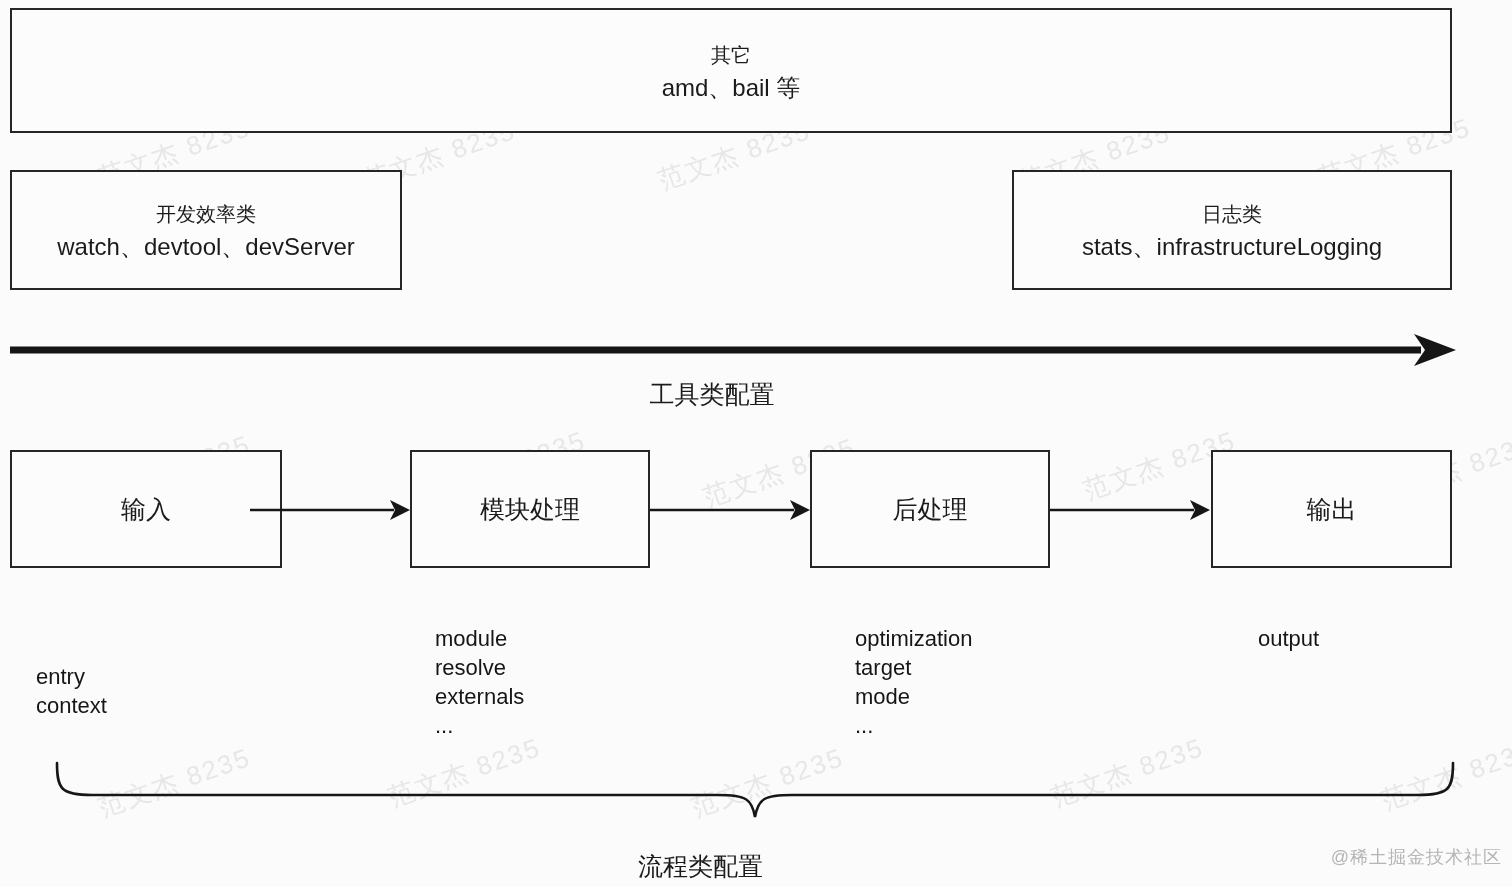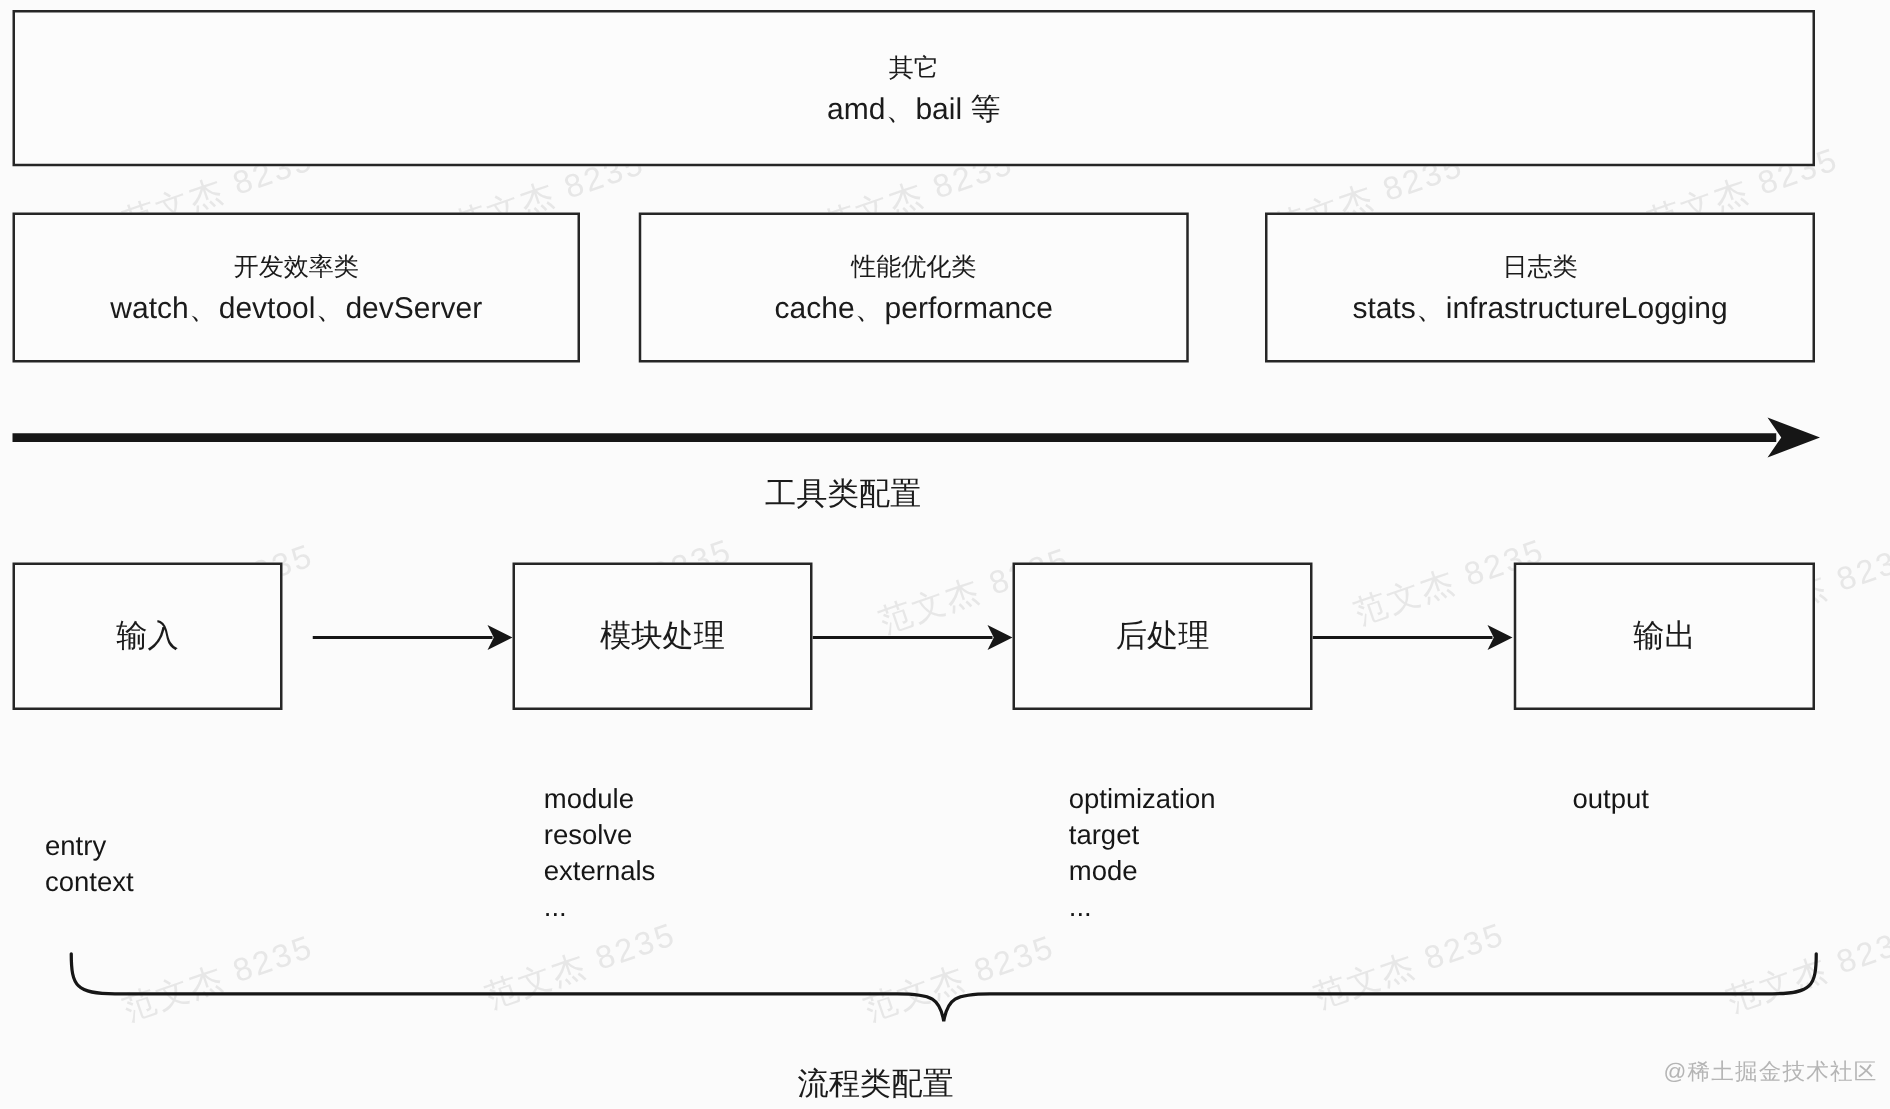--- a/index.html
+++ b/index.html
@@ -35,41 +35,41 @@
     display: flex;
     flex-direction: column;
     align-items: center;
     justify-content: center;
     text-align: center;
   }
   .dbox .line1 { font-size: 20px; line-height: 33px; color: #1b1b1b; }
   .dbox .line2 { font-size: 24px; line-height: 31px; color: #1b1b1b; }
 
   .box-other   { left: 10px;  top: 8px;   width: 1442px; height: 125px; }
-  .box-cat-0   { left: 10px;  top: 170px; width: 454px;  height: 120px; }
+  .box-cat-0   { left: 10px;  top: 170px; width: 392px;  height: 120px; }
   .box-cat-1   { left: 511px; top: 170px; width: 440px;  height: 120px; }
   .box-cat-2   { left: 1012px;top: 170px; width: 440px;  height: 120px; }
 
   .box-flow    { height: 118px; top: 450px; }
   .box-flow .line1 { font-size: 25px; }
-  .box-flow-0 { left: 10px;   width: 216px; }
+  .box-flow-0 { left: 10px;   width: 272px; }
   .box-flow-1 { left: 410px;  width: 240px; align-items: center; }
   .box-flow-2 { left: 810px;  width: 240px; }
   .box-flow-3 { left: 1211px; width: 241px; }
 
   .axis-svg   { position: absolute; left: 0; top: 330px; width: 1512px; height: 40px; }
   .flow-arrow { position: absolute; top: 495px; width: 161px; height: 30px; }
   .flow-arrow-0 { left: 250px; }
   .flow-arrow-1 { left: 650px; }
   .flow-arrow-2 { left: 1050px; }
   .brace-svg  { position: absolute; left: 0; top: 755px; width: 1512px; height: 75px; }
 
   .axis-label {
     position: absolute; left: 612px; top: 378px; width: 200px;
-    font-size: 25px; color: #1b1b1b;
+    text-align: center; font-size: 25px; color: #1b1b1b;
   }
   .brace-label {
     position: absolute; left: 638px; top: 850px; width: 200px;
     font-size: 25px; color: #1b1b1b;
   }
   .opt-list {
     position: absolute;
     font-size: 22px;
     line-height: 29px;
     color: #161616;
@@ -115,24 +115,20 @@
     </div>
 
   <div class="dbox box-other">
     <div class="line1">其它</div>
     <div class="line2">amd、bail 等</div>
   </div>
 
   <div class="dbox box-cat-0">
     <div class="line1">开发效率类</div>
     <div class="line2">watch、devtool、devServer</div>
-  </div>
-  <div class="dbox box-cat-1">
-    <div class="line1">性能优化类</div>
-    <div class="line2">cache、performance</div>
   </div>
   <div class="dbox box-cat-2">
     <div class="line1">日志类</div>
     <div class="line2">stats、infrastructureLogging</div>
   </div>
 
   <svg class="axis-svg" viewBox="0 0 1512 40">
     <line class="stroke" x1="10" y1="20" x2="1421" y2="20" stroke-width="7"></line>
     <polygon class="fill" points="1414,4 1456,20 1414,36 1425,20"></polygon>
   </svg>

